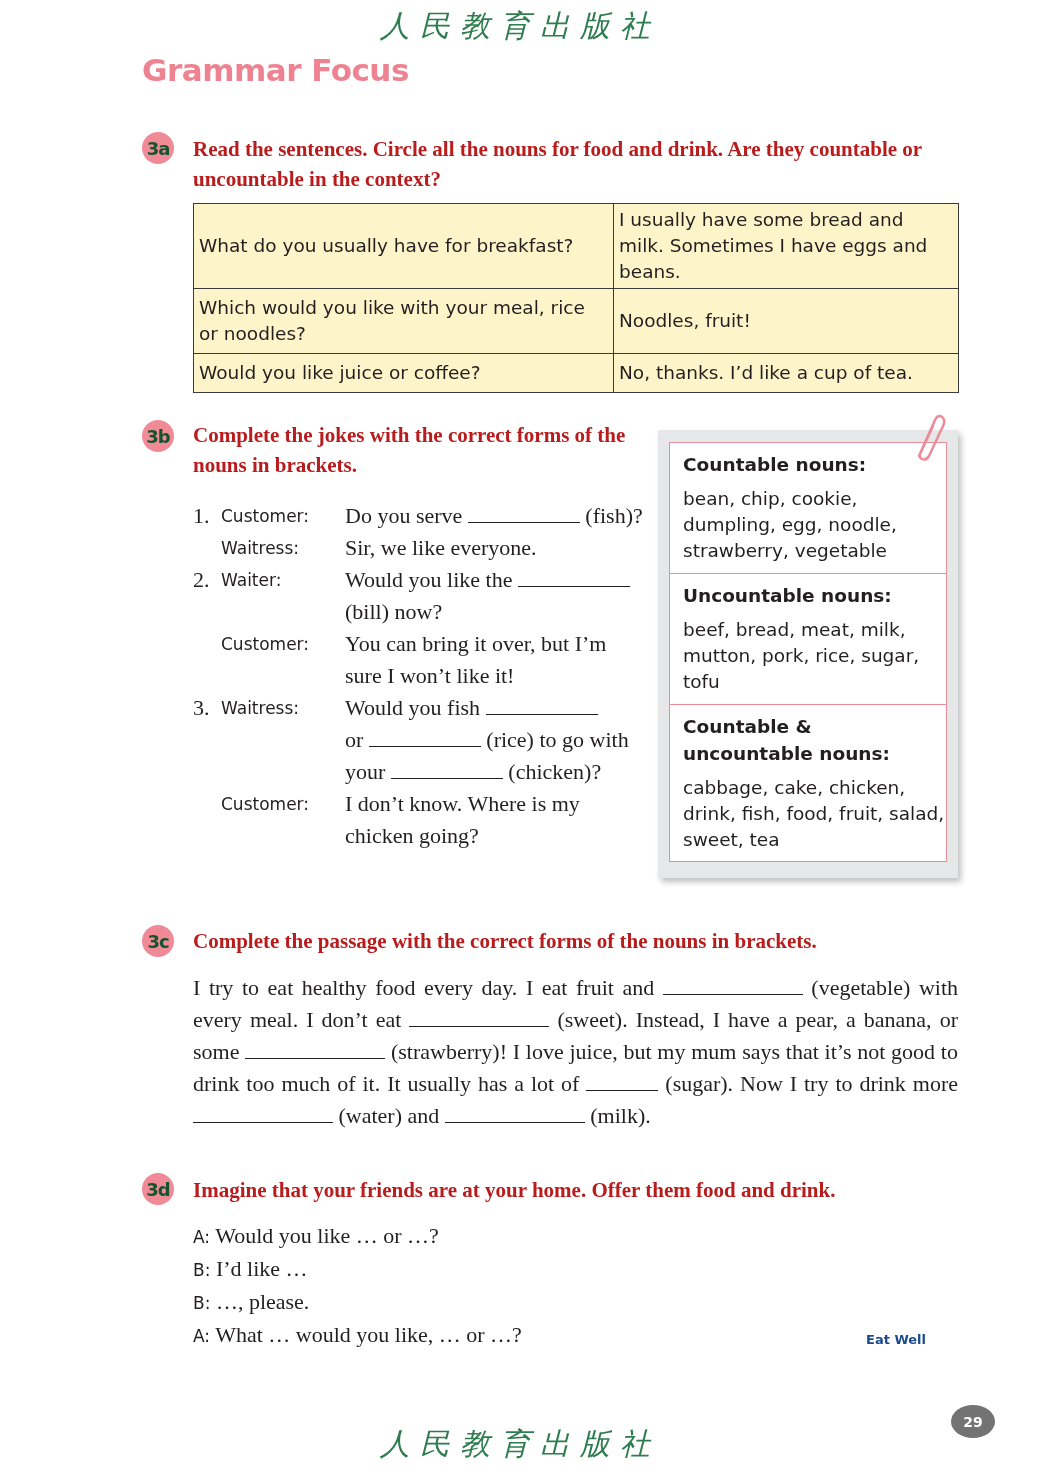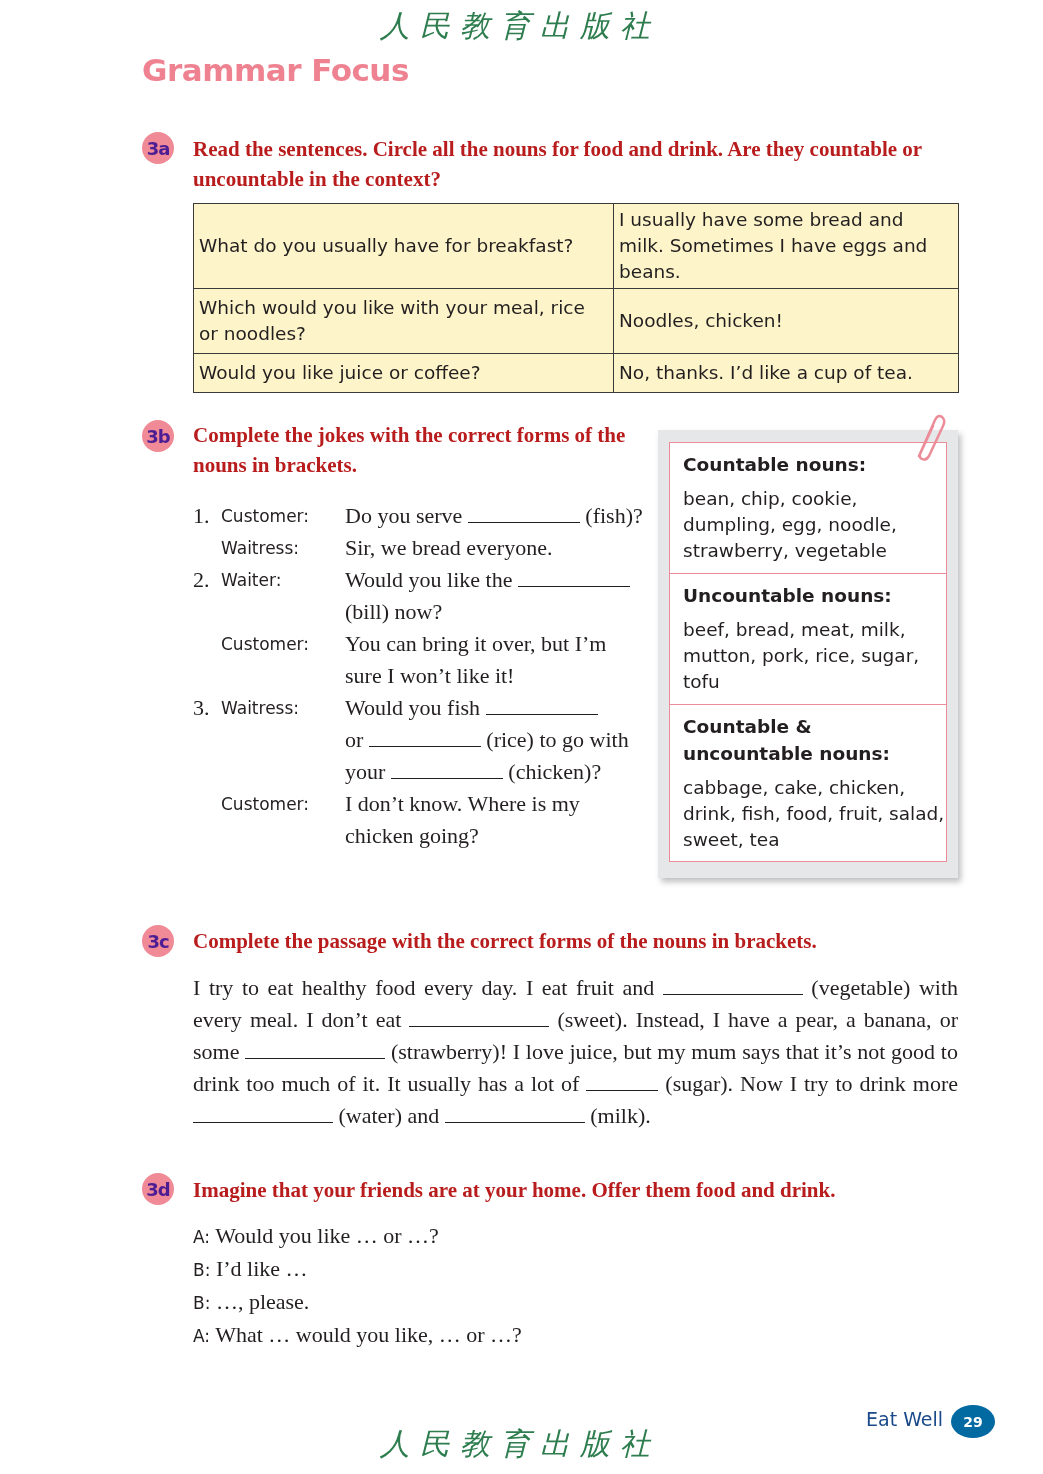--- a/index.html
+++ b/index.html
@@ -5,21 +5,21 @@
   * { box-sizing: border-box; margin: 0; padding: 0; }
   html, body { width: 1043px; height: 1474px; background: #ffffff; }
   body { position: relative; font-family: "Liberation Serif", serif; color: #231f20; overflow: hidden; }
 
   .publisher { position: absolute; left: 380px; font-family: "DejaVu Serif", serif; font-style: italic; color: #2e7d4f; font-size: 30px; letter-spacing: 10px; white-space: nowrap; }
   .publisher.top { top: 6px; }
   .publisher.bottom { top: 1424px; }
 
   .page-title { position: absolute; left: 142px; top: 52px; font-family: "DejaVu Sans", sans-serif; font-weight: bold; font-size: 31px; color: #ef8290; letter-spacing: -0.5px; }
 
-  .badge { position: absolute; width: 32px; height: 32px; border-radius: 50%; background: #f08a96; color: #4c1d95; font-family: "DejaVu Sans", sans-serif; font-weight: bold; font-size: 18px; display: flex; align-items: center; justify-content: center; letter-spacing: -1px; }
+  .badge { position: absolute; width: 32px; height: 32px; border-radius: 50%; background: #f08a96; color: #14532d; font-family: "DejaVu Sans", sans-serif; font-weight: bold; font-size: 18px; display: flex; align-items: center; justify-content: center; letter-spacing: -1px; }
 
   .instr { position: absolute; left: 193px; font-family: "Liberation Serif", serif; font-weight: bold; font-size: 21px; line-height: 30px; color: #b91c1c; }
 
   
   .table3a { position: absolute; left: 193px; top: 203px; width: 766px; border-collapse: collapse; background: #fdf5c9; font-family: "DejaVu Sans", sans-serif; font-size: 18.5px; }
   .table3a td { border: 1.5px solid #3a3a3a; padding: 3px 5px; line-height: 26px; vertical-align: middle; }
   .table3a td.q { width: 420px; }
   .table3a tr.r1 td { height: 65px; }
   .table3a tr.r2 td { height: 65px; }
   .table3a tr.r3 td { height: 39px; }
@@ -47,61 +47,61 @@
   
   .passage { position: absolute; left: 193px; top: 972px; width: 765px; font-size: 22px; line-height: 32px; text-align: justify; }
   .b140 { width: 140px; }
   .b72 { width: 72px; }
 
   
   .dialogue { position: absolute; left: 193px; top: 1220px; font-size: 22px; line-height: 32px; }
   .dlg-line { white-space: nowrap; }
   .dlg-speaker { font-family: "DejaVu Sans", sans-serif; font-size: 17px; }
 
-  .footer-unit { position: absolute; left: 866px; top: 1408px; font-family: "DejaVu Sans", sans-serif; font-size: 19px; color: #1b4a8a; font-weight: 400; }
-  .page-num { position: absolute; left: 951px; top: 1405px; width: 44px; height: 33px; border-radius: 50%; background: #0369a1; color: #fff; font-family: "DejaVu Sans", sans-serif; font-weight: bold; font-size: 14px; display: flex; align-items: center; justify-content: center; }
+  .footer-unit { position: absolute; left: 866px; top: 1332px; font-family: "DejaVu Sans", sans-serif; font-size: 13px; color: #1b4a8a; font-weight: 700; }
+  .page-num { position: absolute; left: 951px; top: 1405px; width: 44px; height: 33px; border-radius: 50%; background: #737373; color: #fff; font-family: "DejaVu Sans", sans-serif; font-weight: bold; font-size: 14px; display: flex; align-items: center; justify-content: center; }
 </style>
 </head>
 <body>
 
 <div class="publisher top">人民教育出版社</div>
 <h1 class="page-title">Grammar Focus</h1>
 
 <div class="badge" style="left:142px; top:132px;">3a</div>
 <div class="instr" style="top:134px; width:770px;">Read the sentences. Circle all the nouns for food and drink. Are they countable or uncountable in the context?</div>
 <table class="table3a">
   <tbody>
       <tr class="r1">
     <td class="q">What do you usually have for breakfast?</td>
     <td>I usually have some bread and milk. Sometimes I have eggs and beans.</td>
   </tr>
   <tr class="r2">
     <td class="q">Which would you like with your meal, rice or noodles?</td>
-    <td>Noodles, chicken!</td>
+    <td>Noodles, fruit!</td>
   </tr>
   <tr class="r3">
     <td class="q">Would you like juice or coffee?</td>
     <td>No, thanks. I’d like a cup of tea.</td>
   </tr>
 </tbody>
   </table>
 
 <div class="badge" style="left:142px; top:420px;">3b</div>
 <div class="instr" style="top:420px; width:455px;">Complete the jokes with the correct forms of the nouns in brackets.</div>
 
 <div class="jokes">
   <div class="joke-line">
     <span class="joke-num">1.</span>
     <span class="joke-speaker">Customer:</span>
     <span class="joke-text"><span>Do you serve </span><span class="blank b112"></span><span> (fish)?</span></span>
   </div>
   <div class="joke-line">
     <span class="joke-num"></span>
     <span class="joke-speaker">Waitress:</span>
-    <span class="joke-text">Sir, we bread everyone.</span>
+    <span class="joke-text">Sir, we like everyone.</span>
   </div>
   <div class="joke-line">
     <span class="joke-num">2.</span>
     <span class="joke-speaker">Waiter:</span>
     <span class="joke-text"><span>Would you like the </span><span class="blank b112"></span></span>
   </div>
   <div class="joke-line">
     <span class="joke-num"></span>
     <span class="joke-speaker"></span>
     <span class="joke-text">(bill) now?</span>

